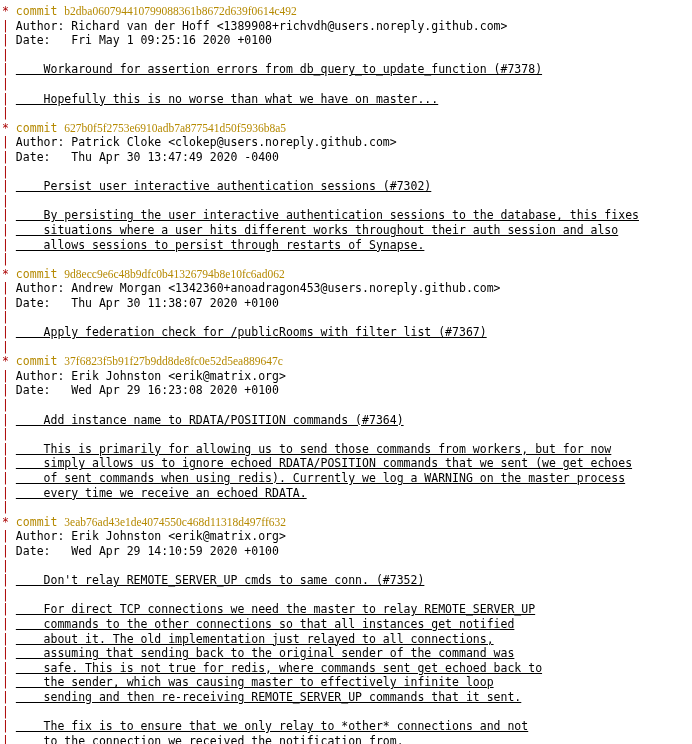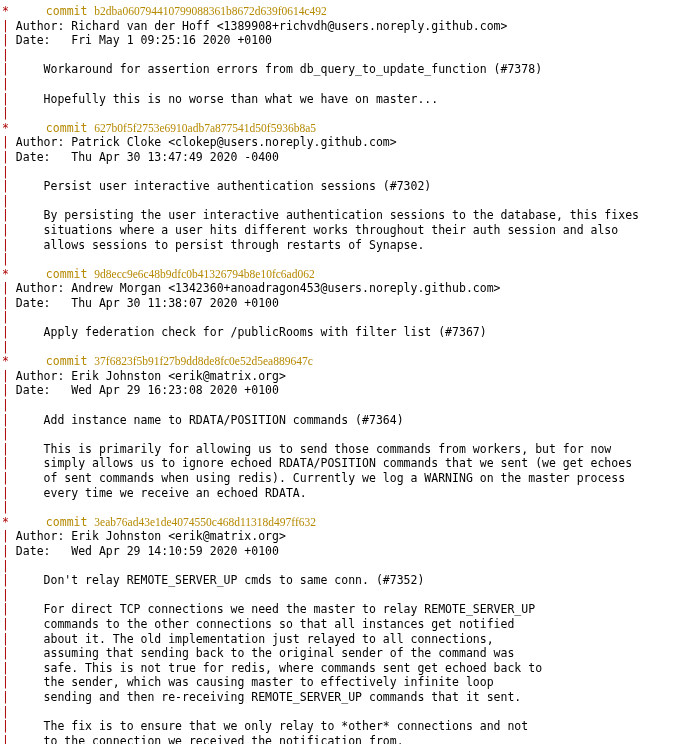--- a/index.html
+++ b/index.html
@@ -25,29 +25,29 @@
     min-height: 14.6px;
   }
   .graph {
     color: #aa0000;
   }
   .graph-bar {
     color: #aa0000;
   }
   .commit-word {
     color: #b58900;
-    margin-left: 30px;
   }
   .commit-hash {
     color: #b58900;
     font-family: Liberation Serif, serif;
   }
   .meta {
     color: #000000;
   }
   .body-text {
     color: #000000;
+    text-decoration: underline;
   }
 </style>
 </head>
 <body>
 
 <div id="log"><div class="line"><span class="graph">* </span><span class="commit-word">commit </span><span class="commit-hash">b2dba060794410799088361b8672d639f0614c492</span></div><div class="line"><span class="graph-bar">| </span><span class="meta">Author: Richard van der Hoff &lt;1389908+richvdh@users.noreply.github.com&gt;</span></div><div class="line"><span class="graph-bar">| </span><span class="meta">Date:   Fri May 1 09:25:16 2020 +0100</span></div><div class="line"><span class="graph-bar">|</span></div><div class="line"><span class="graph-bar">| </span><span class="body-text">    Workaround for assertion errors from db_query_to_update_function (#7378)</span></div><div class="line"><span class="graph-bar">|</span></div><div class="line"><span class="graph-bar">| </span><span class="body-text">    Hopefully this is no worse than what we have on master...</span></div><div class="line"><span class="graph-bar">|</span></div><div class="line"><span class="graph">* </span><span class="commit-word">commit </span><span class="commit-hash">627b0f5f2753e6910adb7a877541d50f5936b8a5</span></div><div class="line"><span class="graph-bar">| </span><span class="meta">Author: Patrick Cloke &lt;clokep@users.noreply.github.com&gt;</span></div><div class="line"><span class="graph-bar">| </span><span class="meta">Date:   Thu Apr 30 13:47:49 2020 -0400</span></div><div class="line"><span class="graph-bar">|</span></div><div class="line"><span class="graph-bar">| </span><span class="body-text">    Persist user interactive authentication sessions (#7302)</span></div><div class="line"><span class="graph-bar">|</span></div><div class="line"><span class="graph-bar">| </span><span class="body-text">    By persisting the user interactive authentication sessions to the database, this fixes</span></div><div class="line"><span class="graph-bar">| </span><span class="body-text">    situations where a user hits different works throughout their auth session and also</span></div><div class="line"><span class="graph-bar">| </span><span class="body-text">    allows sessions to persist through restarts of Synapse.</span></div><div class="line"><span class="graph-bar">|</span></div><div class="line"><span class="graph">* </span><span class="commit-word">commit </span><span class="commit-hash">9d8ecc9e6c48b9dfc0b41326794b8e10fc6ad062</span></div><div class="line"><span class="graph-bar">| </span><span class="meta">Author: Andrew Morgan &lt;1342360+anoadragon453@users.noreply.github.com&gt;</span></div><div class="line"><span class="graph-bar">| </span><span class="meta">Date:   Thu Apr 30 11:38:07 2020 +0100</span></div><div class="line"><span class="graph-bar">|</span></div><div class="line"><span class="graph-bar">| </span><span class="body-text">    Apply federation check for /publicRooms with filter list (#7367)</span></div><div class="line"><span class="graph-bar">|</span></div><div class="line"><span class="graph">* </span><span class="commit-word">commit </span><span class="commit-hash">37f6823f5b91f27b9dd8de8fc0e52d5ea889647c</span></div><div class="line"><span class="graph-bar">| </span><span class="meta">Author: Erik Johnston &lt;erik@matrix.org&gt;</span></div><div class="line"><span class="graph-bar">| </span><span class="meta">Date:   Wed Apr 29 16:23:08 2020 +0100</span></div><div class="line"><span class="graph-bar">|</span></div><div class="line"><span class="graph-bar">| </span><span class="body-text">    Add instance name to RDATA/POSITION commands (#7364)</span></div><div class="line"><span class="graph-bar">|</span></div><div class="line"><span class="graph-bar">| </span><span class="body-text">    This is primarily for allowing us to send those commands from workers, but for now</span></div><div class="line"><span class="graph-bar">| </span><span class="body-text">    simply allows us to ignore echoed RDATA/POSITION commands that we sent (we get echoes</span></div><div class="line"><span class="graph-bar">| </span><span class="body-text">    of sent commands when using redis). Currently we log a WARNING on the master process</span></div><div class="line"><span class="graph-bar">| </span><span class="body-text">    every time we receive an echoed RDATA.</span></div><div class="line"><span class="graph-bar">|</span></div><div class="line"><span class="graph">* </span><span class="commit-word">commit </span><span class="commit-hash">3eab76ad43e1de4074550c468d11318d497ff632</span></div><div class="line"><span class="graph-bar">| </span><span class="meta">Author: Erik Johnston &lt;erik@matrix.org&gt;</span></div><div class="line"><span class="graph-bar">| </span><span class="meta">Date:   Wed Apr 29 14:10:59 2020 +0100</span></div><div class="line"><span class="graph-bar">|</span></div><div class="line"><span class="graph-bar">| </span><span class="body-text">    Don't relay REMOTE_SERVER_UP cmds to same conn. (#7352)</span></div><div class="line"><span class="graph-bar">|</span></div><div class="line"><span class="graph-bar">| </span><span class="body-text">    For direct TCP connections we need the master to relay REMOTE_SERVER_UP</span></div><div class="line"><span class="graph-bar">| </span><span class="body-text">    commands to the other connections so that all instances get notified</span></div><div class="line"><span class="graph-bar">| </span><span class="body-text">    about it. The old implementation just relayed to all connections,</span></div><div class="line"><span class="graph-bar">| </span><span class="body-text">    assuming that sending back to the original sender of the command was</span></div><div class="line"><span class="graph-bar">| </span><span class="body-text">    safe. This is not true for redis, where commands sent get echoed back to</span></div><div class="line"><span class="graph-bar">| </span><span class="body-text">    the sender, which was causing master to effectively infinite loop</span></div><div class="line"><span class="graph-bar">| </span><span class="body-text">    sending and then re-receiving REMOTE_SERVER_UP commands that it sent.</span></div><div class="line"><span class="graph-bar">|</span></div><div class="line"><span class="graph-bar">| </span><span class="body-text">    The fix is to ensure that we only relay to *other* connections and not</span></div><div class="line"><span class="graph-bar">| </span><span class="body-text">    to the connection we received the notification from.</span></div></div>
 
 </body></html>

